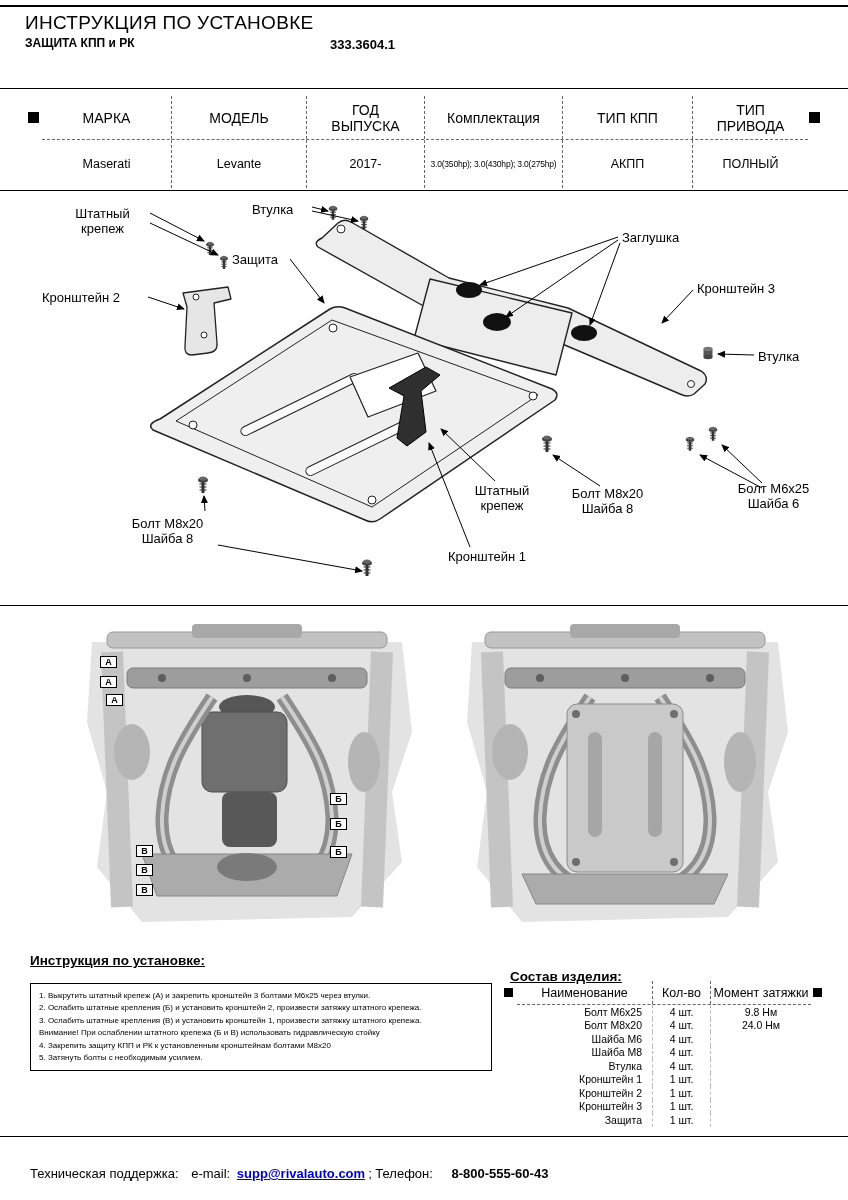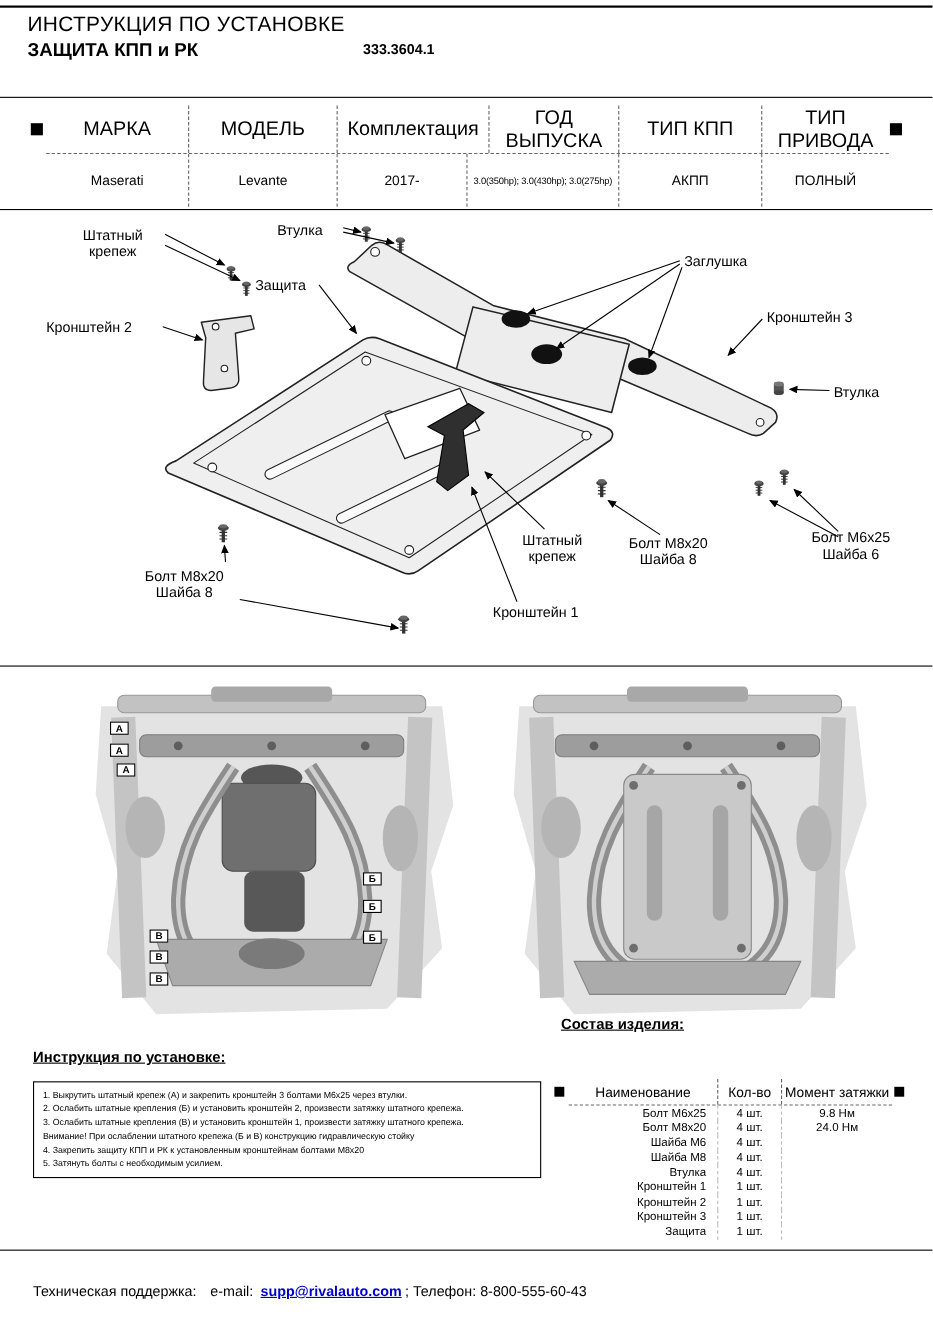--- a/index.html
+++ b/index.html
@@ -5,27 +5,27 @@
   *{margin:0;padding:0;box-sizing:border-box}
   html,body{background:#fff}
   .page{position:relative;width:848px;height:1200px;background:#fff;overflow:hidden;
         font-family:"Liberation Sans",sans-serif;color:#000}
   .rule{position:absolute;left:0;width:848px;background:#000}
   .sq{position:absolute;width:11px;height:11px;background:#000}
   .sq-s{width:9px;height:9px}
 
   
   .hdr1{position:absolute;left:25px;top:12px;font-size:19px;letter-spacing:.3px}
-  .hdr2{position:absolute;left:25px;top:36px;font-size:17px;font-weight:bold}
+  .hdr2{position:absolute;left:25px;top:36px;font-size:12px;font-weight:bold}
   .hdrp{position:absolute;left:330px;top:37px;font-size:13px;font-weight:bold}
 
   
   .spec{position:absolute;left:42px;top:96px;width:766px}
   .spec-row{display:flex;align-items:stretch}
-  .spec-head{height:44px;border-bottom:1px dashed #666;font-size:18px}
+  .spec-head{height:44px;border-bottom:1px dashed #666;font-size:14px}
   .spec-vals{height:48px;font-size:12.5px}
   .sc{display:flex;align-items:center;justify-content:center;text-align:center;border-right:1px dashed #666}
   .sc:last-child{border-right:none}
   .c0{width:130px}.c1{width:135px}.c2{width:118px}.c3{width:138px}.c4{width:130px}.c5{width:115px}
   .tiny{font-size:8.5px;white-space:nowrap;letter-spacing:-.2px}
   .pre{white-space:pre-line}
 
   
   .diagram-svg{position:absolute;left:0;top:195px}
   .lbl{position:absolute;font-size:13px;line-height:1.18}
@@ -49,44 +49,44 @@
   .pc{display:flex;align-items:center;border-right:1px dashed #bbb}
   .pc:last-child{border-right:none}
   .pc.p0{justify-content:flex-end;padding-right:10px}
   .pc.p1,.pc.p2{justify-content:center}
 
   
   .foot1{position:absolute;left:30px;top:1144px;font-size:13px}
   .foot2{position:absolute;left:30px;top:1166px;font-size:13px}
   .email{color:#0000cc;font-weight:bold;text-decoration:underline;margin:0 3px;cursor:pointer}
   .gap{margin-left:9px}
-  .phone{font-weight:normal;margin-left:0}
+  .phone{font-weight:bold;margin-left:15px}
 </style>
 </head>
 <body>
 
 <div class="page">
 
   <div class="rule" style="top:5px;height:2px"></div>
   <div class="rule" style="top:88px;height:1px"></div>
   <div class="rule" style="top:190px;height:1px"></div>
   <div class="rule" style="top:605px;height:1px"></div>
   <div class="rule" style="top:1136px;height:1px"></div>
 
   <div class="hdr1">ИНСТРУКЦИЯ ПО УСТАНОВКЕ</div>
   <div class="hdr2">ЗАЩИТА КПП и РК</div>
   <div class="hdrp">333.3604.1</div>
 
   <div class="spec">
     <div class="spec-row spec-head">
       <div class="sc c0 pre">МАРКА</div>
       <div class="sc c1 pre">МОДЕЛЬ</div>
-      <div class="sc c3 pre">Комплектация</div>
       <div class="sc c2 pre">ГОД
 ВЫПУСКА</div>
+      <div class="sc c3 pre">Комплектация</div>
       <div class="sc c4 pre">ТИП КПП</div>
       <div class="sc c5 pre">ТИП
 ПРИВОДА</div>
     </div>
     <div class="spec-row spec-vals">
       <div class="sc c0">Maserati</div>
       <div class="sc c1">Levante</div>
       <div class="sc c2">2017-</div>
       <div class="sc c3 tiny">3.0(350hp); 3.0(430hp); 3.0(275hp)</div>
       <div class="sc c4">АКПП</div>
@@ -255,26 +255,26 @@
       <ellipse cx="58" cy="140" rx="18" ry="28" fill="#b5b5b5"></ellipse>
       <ellipse cx="288" cy="150" rx="16" ry="30" fill="#b5b5b5"></ellipse>
     </svg>
   </div>
 
   <div class="sec-title" style="left:30px;top:953px">Инструкция по установке:</div>
   <div class="steps-box">
     <div class="step">1. Выкрутить штатный крепеж (А) и закрепить кронштейн 3 болтами М6х25 через втулки.</div>
     <div class="step">2. Ослабить штатные крепления (Б) и установить кронштейн 2, произвести затяжку штатного крепежа.</div>
     <div class="step">3. Ослабить штатные крепления (В) и установить кронштейн 1, произвести затяжку штатного крепежа.</div>
-    <div class="step">Внимание! При ослаблении штатного крепежа (Б и В) конструкцию гидравлическую стойку</div>
+    <div class="step">Внимание! При ослаблении штатного крепежа (Б и В) использовать гидравлическую стойку</div>
     <div class="step">4. Закрепить защиту КПП и РК к установленным кронштейнам болтами М8х20</div>
     <div class="step">5. Затянуть болты с необходимым усилием.</div>
   </div>
 
-  <div class="sec-title" style="left:510px;top:923px">Состав изделия:</div>
+  <div class="sec-title" style="left:510px;top:969px">Состав изделия:</div>
   <div class="parts">
     <div class="parts-head">
       <div class="ph p0">Наименование</div>
       <div class="ph p1">Кол-во</div>
       <div class="ph p2">Момент затяжки</div>
     </div>
     <div class="pr">
         <div class="pc p0">Болт М6х25</div>
         <div class="pc p1">4 шт.</div>
         <div class="pc p2">9.8 Нм</div>

